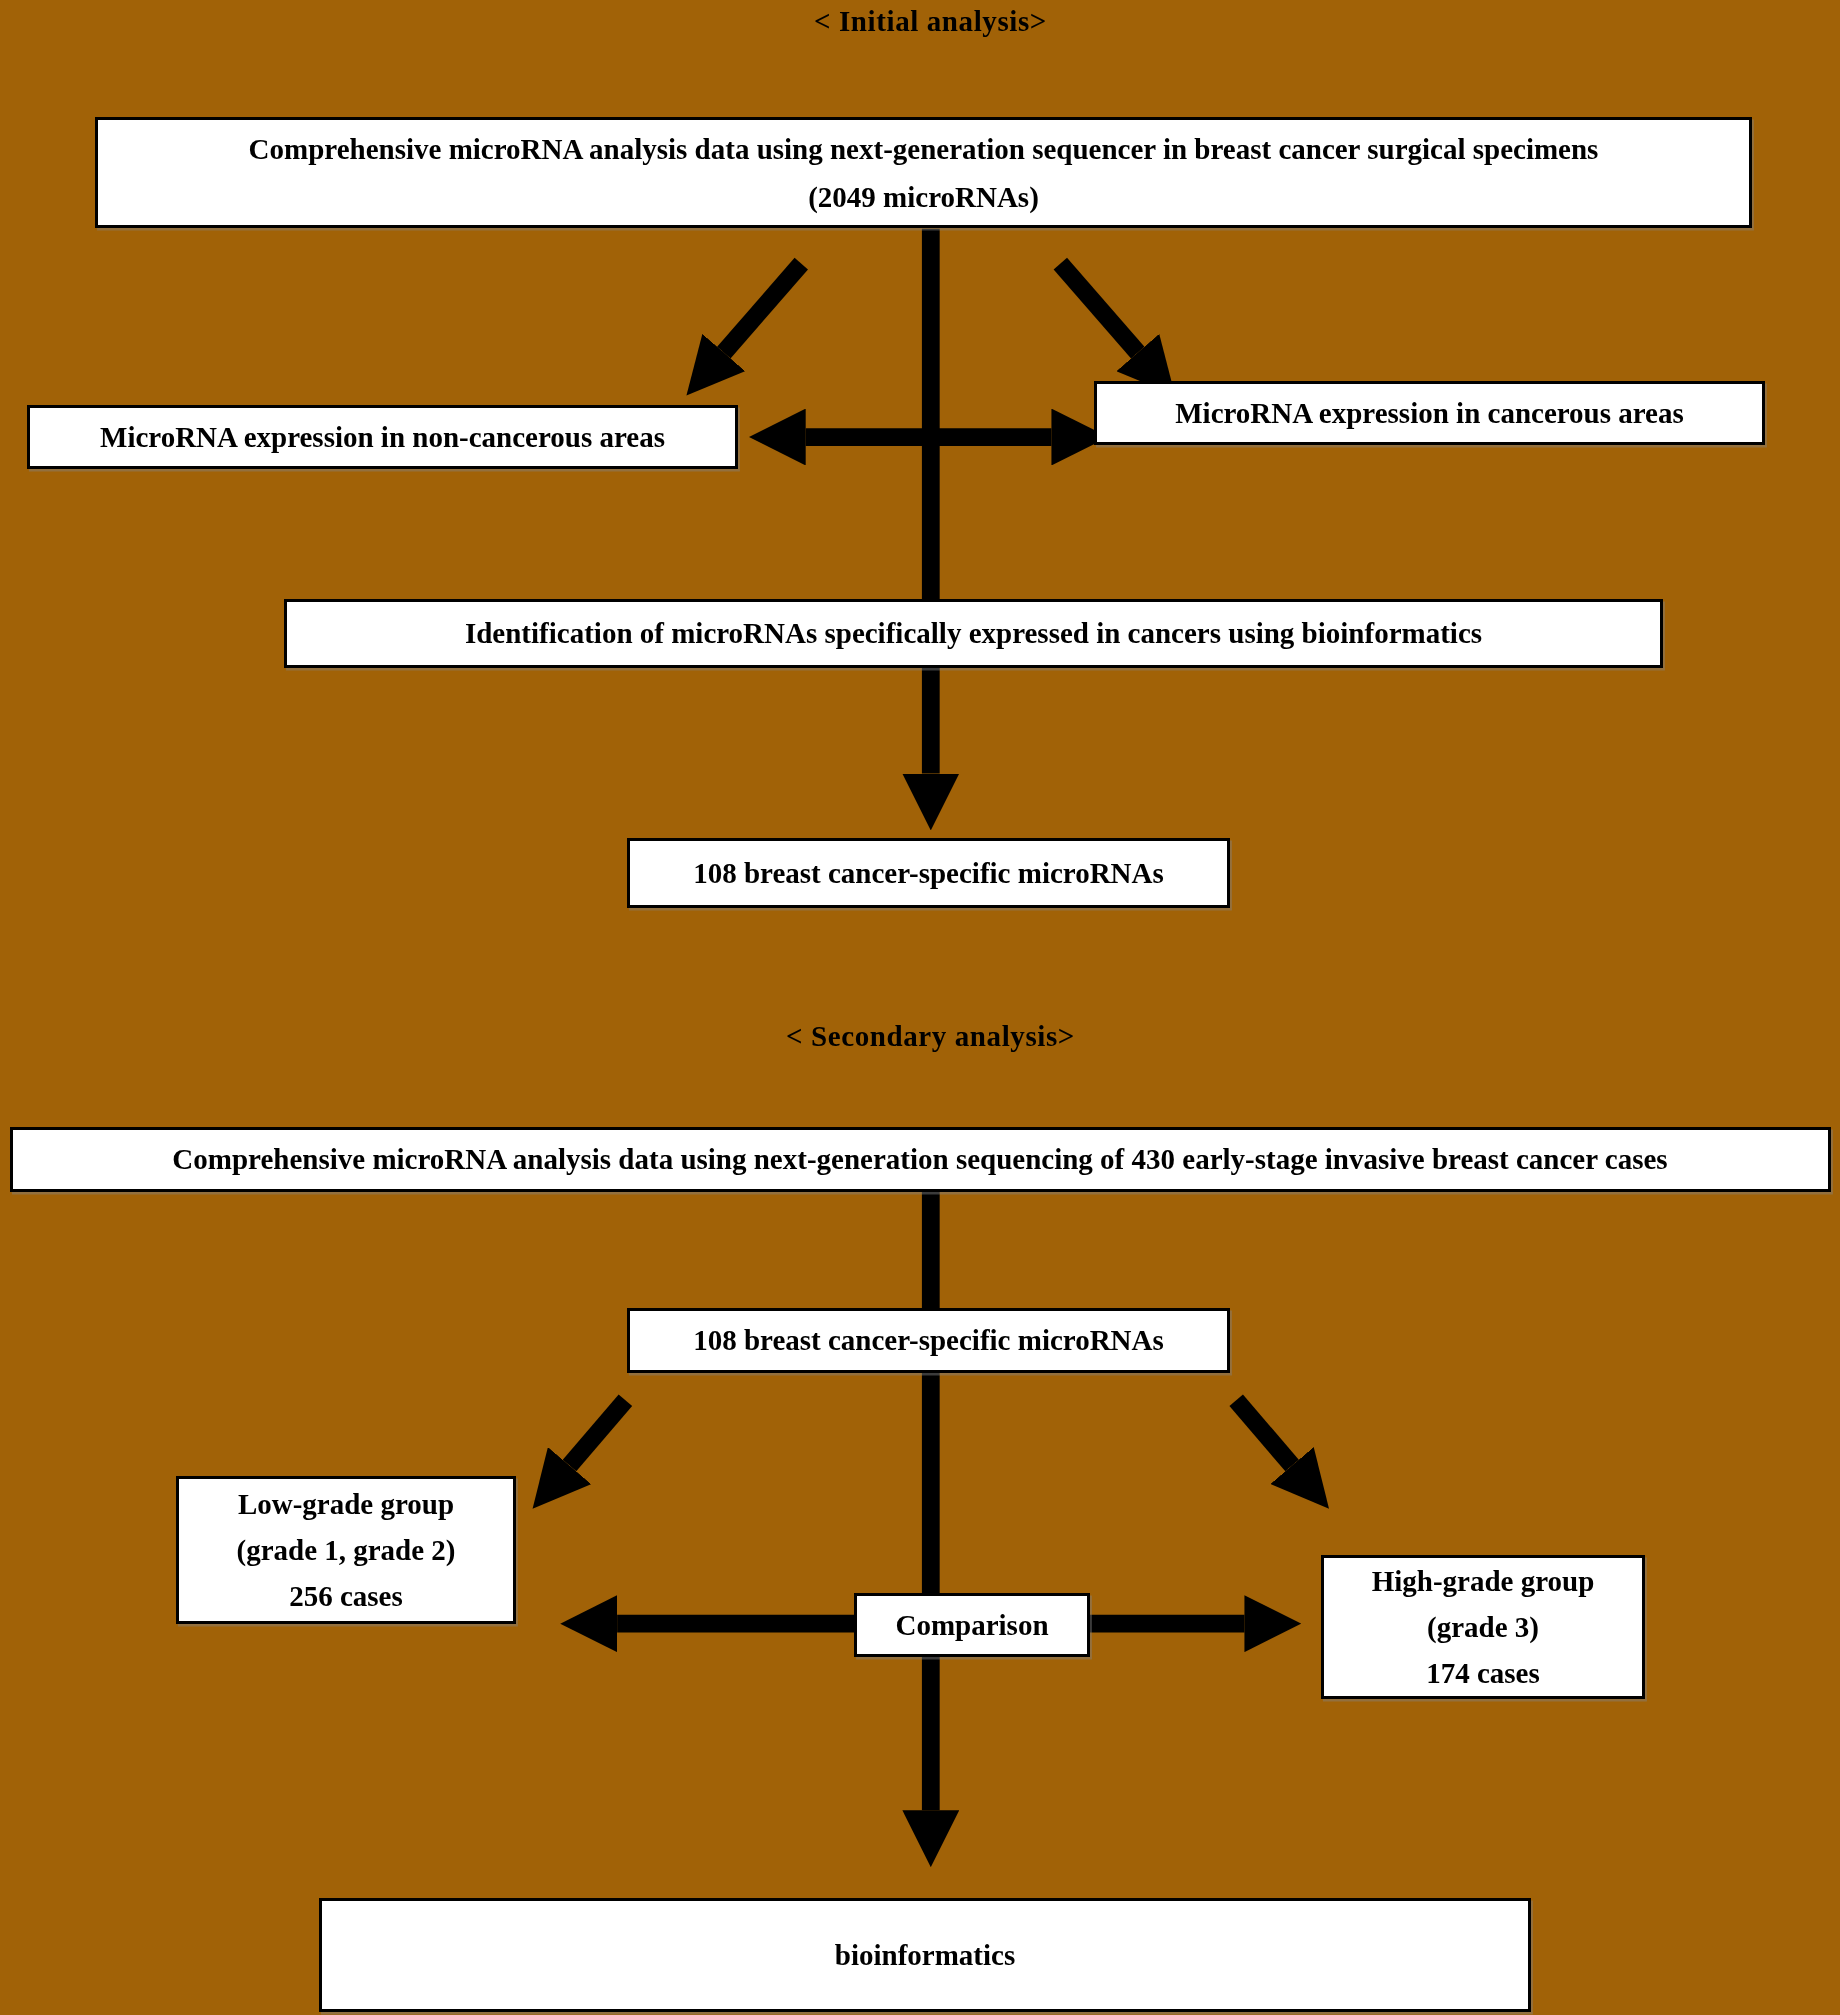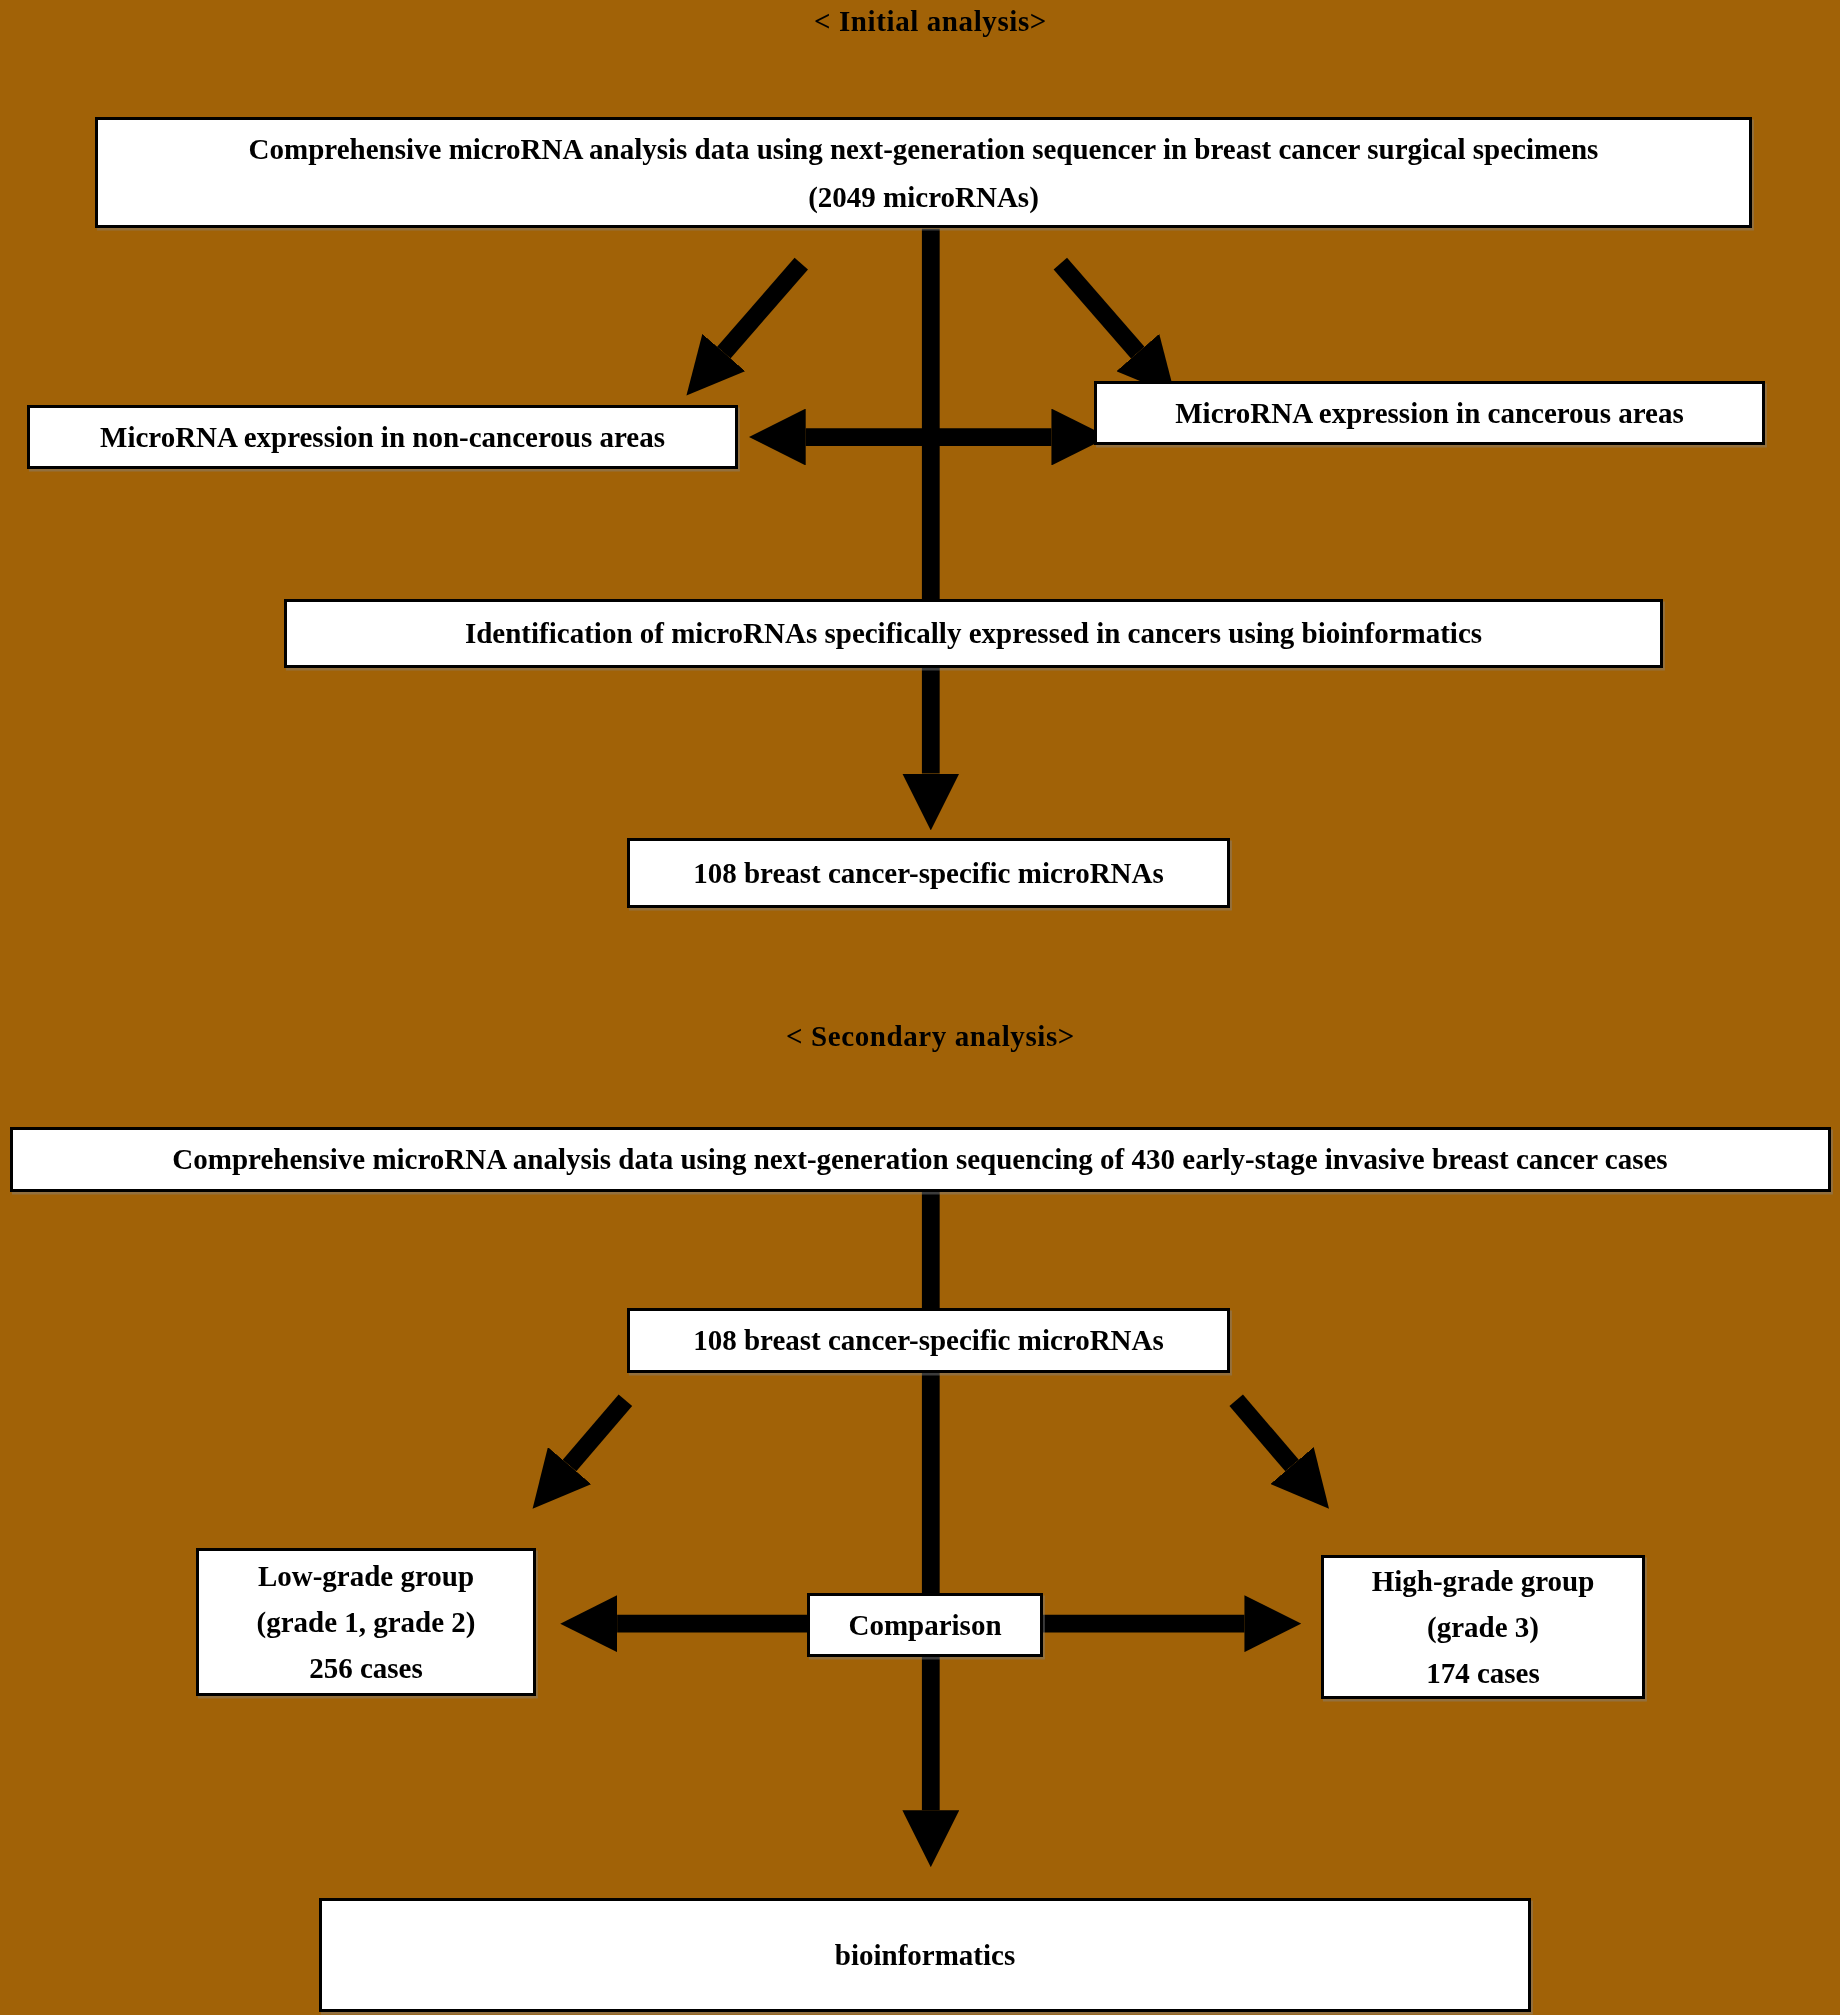--- a/index.html
+++ b/index.html
@@ -109,27 +109,27 @@
   </div>
 
   <div class="fbox" style="left:9.5px; top:1127px; width:1821px; height:65px;">
     <span class="ln">Comprehensive microRNA analysis data using next-generation sequencing of 430 early-stage invasive breast cancer cases</span>
   </div>
 
   <div class="fbox" style="left:627px; top:1308px; width:603px; height:65px;">
     <span class="ln">108 breast cancer-specific microRNAs</span>
   </div>
 
-  <div class="fbox lh72" style="left:176px; top:1548px; width:340px; height:148px;margin-left:20px;">
+  <div class="fbox lh72" style="left:176px; top:1476px; width:340px; height:148px;">
     <span class="ln">Low-grade group</span>
     <span class="ln">(grade 1, grade 2)</span>
     <span class="ln">256 cases</span>
   </div>
 
-  <div class="fbox" style="left:807px; top:1593px; width:236px; height:64px;">
+  <div class="fbox" style="left:854px; top:1593px; width:236px; height:64px;">
     <span class="ln">Comparison</span>
   </div>
 
   <div class="fbox lh72" style="left:1321px; top:1555px; width:324px; height:144px;">
     <span class="ln">High-grade group</span>
     <span class="ln">(grade 3)</span>
     <span class="ln">174 cases</span>
   </div>
 
   <div class="fbox lh90" style="left:319px; top:1898px; width:1212px; height:114px;">

